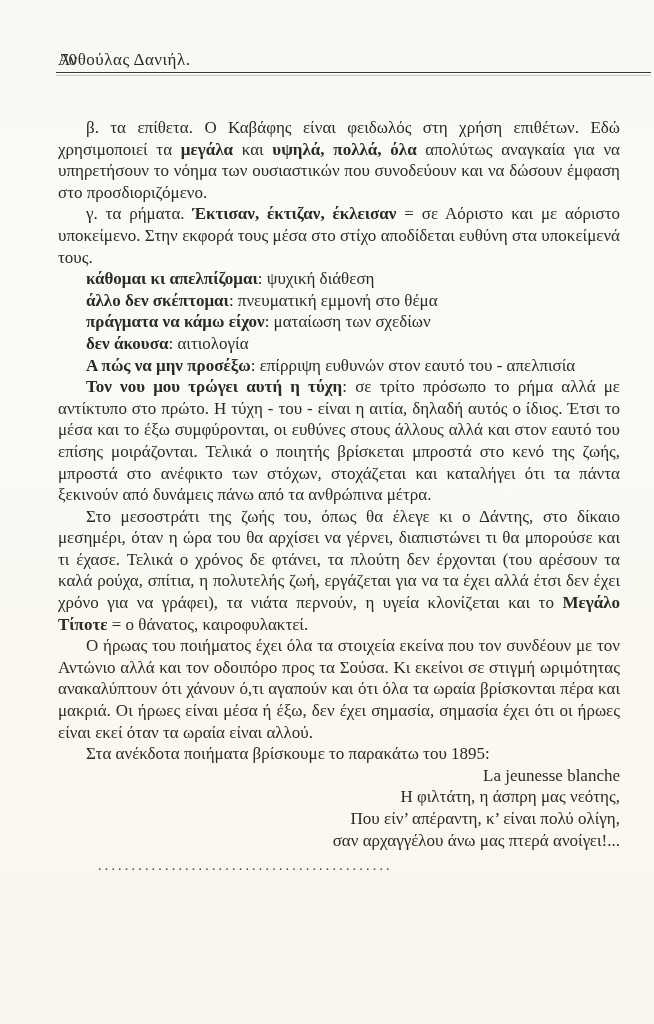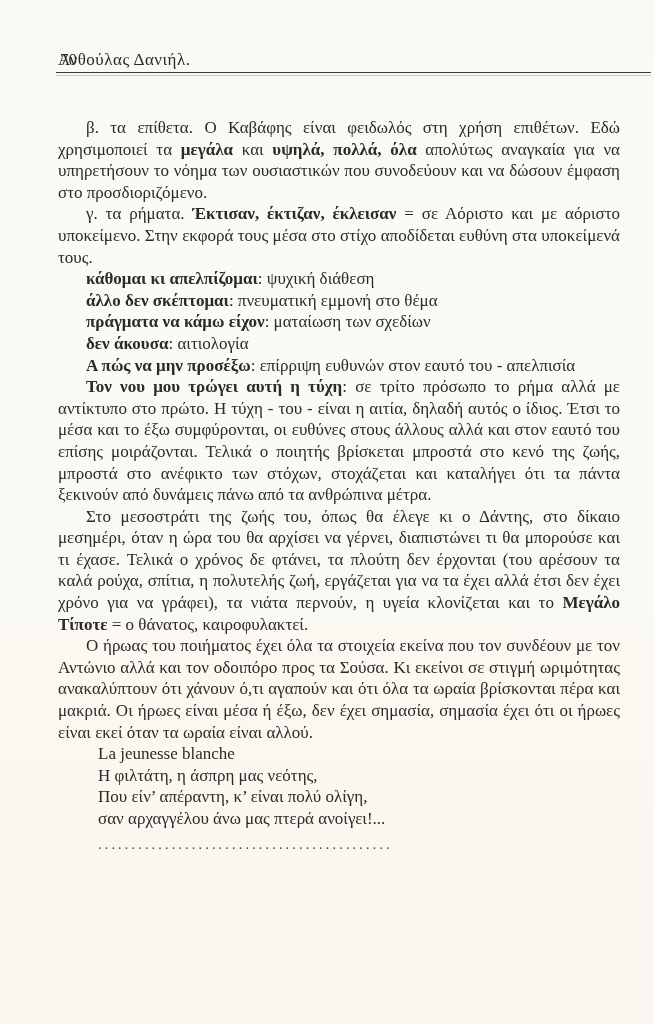--- a/index.html
+++ b/index.html
@@ -60,21 +60,21 @@
   }
   .page-body p {
     margin: 0;
   }
   .page-body p.para {
     text-indent: 28px;
   }
   .page-body p.poem-line {
     margin-left: 40px;
     text-indent: 0;
-    text-align: left;
+    text-align: right;
   }
   .page-body p.dots {
     margin-left: 40px;
     margin-top: 4px;
     text-align: left;
     font-size: 14px;
     letter-spacing: 3.2px;
     color: #46443e;
   }
   .page-body b {
@@ -94,19 +94,20 @@
       <p class="para"><span>β. τα επίθετα. Ο Καβάφης είναι φειδωλός στη χρήση επιθέτων. Εδώ χρησιμοποιεί τα </span><b>μεγάλα</b><span> και </span><b>υψηλά, πολλά, όλα</b><span> απολύτως αναγκαία για να υπηρετήσουν το νόημα των ουσιαστικών που συνοδεύουν και να δώσουν έμφαση στο προσδιοριζόμενο.</span></p>
       <p class="para"><span>γ. τα ρήματα. </span><b>Έκτισαν, έκτιζαν, έκλεισαν</b><span> = σε Αόριστο και με αόριστο υποκείμενο. Στην εκφορά τους μέσα στο στίχο αποδίδεται ευθύνη στα υποκείμενά τους.</span></p>
       <p class="para"><b>κάθομαι κι απελπίζομαι</b><span>: ψυχική διάθεση</span></p>
       <p class="para"><b>άλλο δεν σκέπτομαι</b><span>: πνευματική εμμονή στο θέμα</span></p>
       <p class="para"><b>πράγματα να κάμω είχον</b><span>: ματαίωση των σχεδίων</span></p>
       <p class="para"><b>δεν άκουσα</b><span>: αιτιολογία</span></p>
       <p class="para"><b>Α πώς να μην προσέξω</b><span>: επίρριψη ευθυνών στον εαυτό του - απελπισία</span></p>
       <p class="para"><b>Τον νου μου τρώγει αυτή η τύχη</b><span>: σε τρίτο πρόσωπο το ρήμα αλλά με αντίκτυπο στο πρώτο. Η τύχη - του - είναι η αιτία, δηλαδή αυτός ο ίδιος. Έτσι το μέσα και το έξω συμφύρονται, οι ευθύνες στους άλλους αλλά και στον εαυτό του επίσης μοιράζονται. Τελικά ο ποιητής βρίσκεται μπροστά στο κενό της ζωής, μπροστά στο ανέφικτο των στόχων, στοχάζεται και καταλήγει ότι τα πάντα ξεκινούν από δυνάμεις πάνω από τα ανθρώπινα μέτρα.</span></p>
       <p class="para"><span>Στο μεσοστράτι της ζωής του, όπως θα έλεγε κι ο Δάντης, στο δίκαιο μεσημέρι, όταν η ώρα του θα αρχίσει να γέρνει, διαπιστώνει τι θα μπορούσε και τι έχασε. Τελικά ο χρόνος δε φτάνει, τα πλούτη δεν έρχονται (του αρέσουν τα καλά ρούχα, σπίτια, η πολυτελής ζωή, εργάζεται για να τα έχει αλλά έτσι δεν έχει χρόνο για να γράφει), τα νιάτα περνούν, η υγεία κλονίζεται και το </span><b>Μεγάλο Τίποτε</b><span> = ο θάνατος, καιροφυλακτεί.</span></p>
       <p class="para"><span>Ο ήρωας του ποιήματος έχει όλα τα στοιχεία εκείνα που τον συνδέουν με τον Αντώνιο αλλά και τον οδοιπόρο προς τα Σούσα. Κι εκείνοι σε στιγμή ωριμότητας ανακαλύπτουν ότι χάνουν ό,τι αγαπούν και ότι όλα τα ωραία βρίσκονται πέρα και μακριά. Οι ήρωες είναι μέσα ή έξω, δεν έχει σημασία, σημασία έχει ότι οι ήρωες είναι εκεί όταν τα ωραία είναι αλλού.</span></p>
+      <p class="para"><span>Στα ανέκδοτα ποιήματα βρίσκουμε το παρακάτω του 1895:</span></p>
       <p class="poem-line">La jeunesse blanche</p>
       <p class="poem-line">Η φιλτάτη, η άσπρη μας νεότης,</p>
       <p class="poem-line">Που είν’ απέραντη, κ’ είναι πολύ ολίγη,</p>
       <p class="poem-line">σαν αρχαγγέλου άνω μας πτερά ανοίγει!...</p>
       <p class="dots">............................................</p>
     </main>
 </div>
 
 </body></html>

